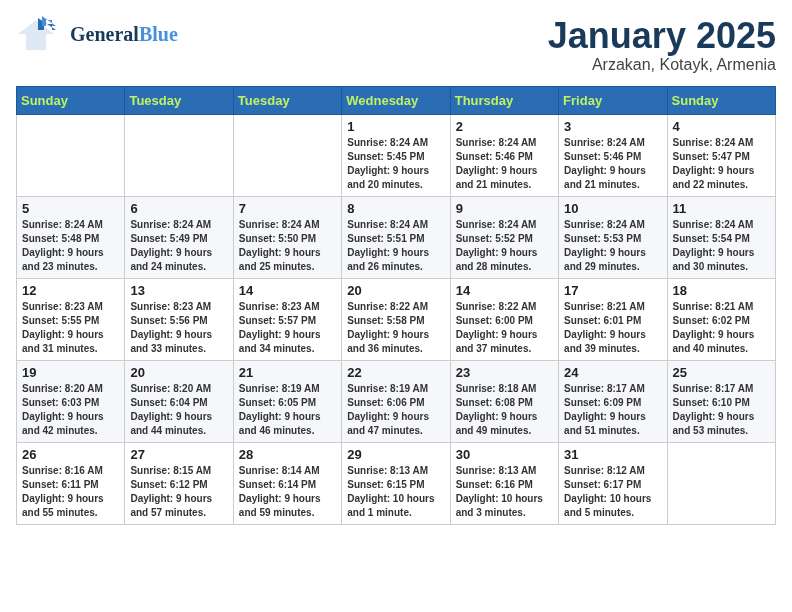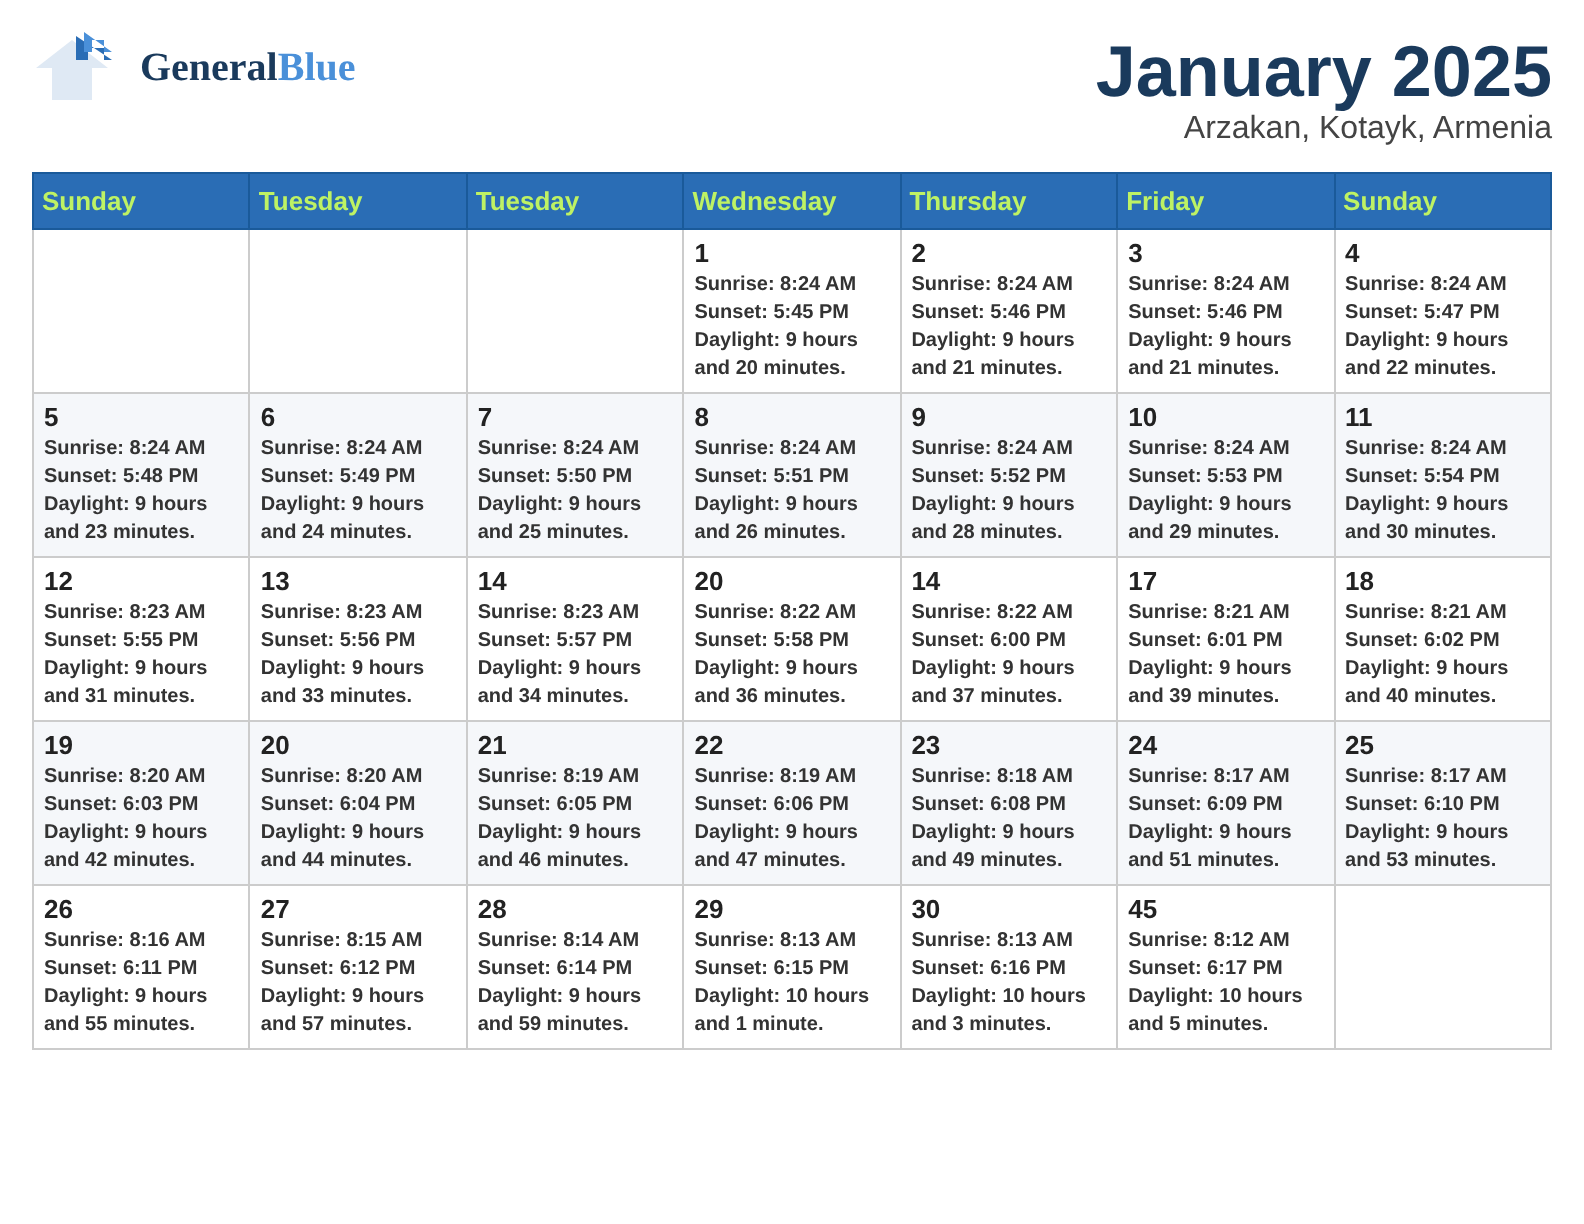--- a/index.html
+++ b/index.html
@@ -241,19 +241,19 @@
         </td>
         <td>
           <div class="day-number">29</div>
           <div class="day-info">Sunrise: 8:13 AM<br>Sunset: 6:15 PM<br>Daylight: 10 hours<br>and 1 minute.</div>
         </td>
         <td>
           <div class="day-number">30</div>
           <div class="day-info">Sunrise: 8:13 AM<br>Sunset: 6:16 PM<br>Daylight: 10 hours<br>and 3 minutes.</div>
         </td>
         <td>
-          <div class="day-number">45</div>
+          <div class="day-number">31</div>
           <div class="day-info">Sunrise: 8:12 AM<br>Sunset: 6:17 PM<br>Daylight: 10 hours<br>and 5 minutes.</div>
         </td>
         <td class="empty-cell"></td>
       </tr>
     </tbody>
 </table>
 
 </body></html>

